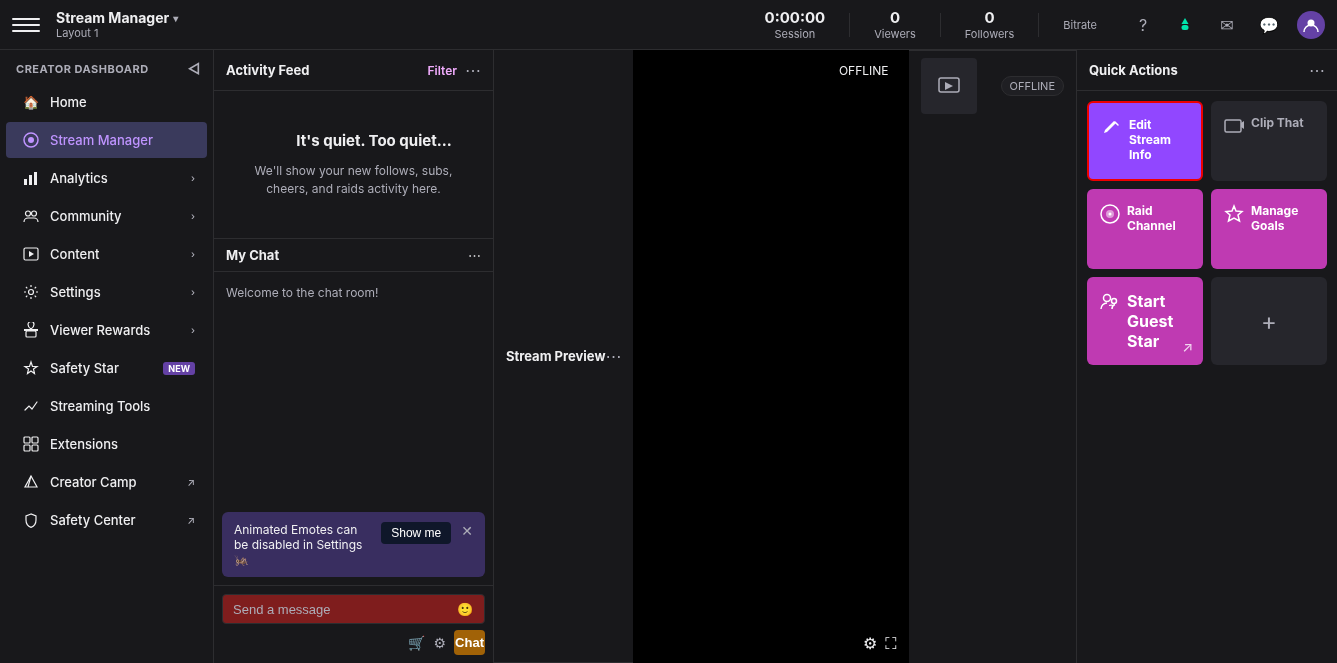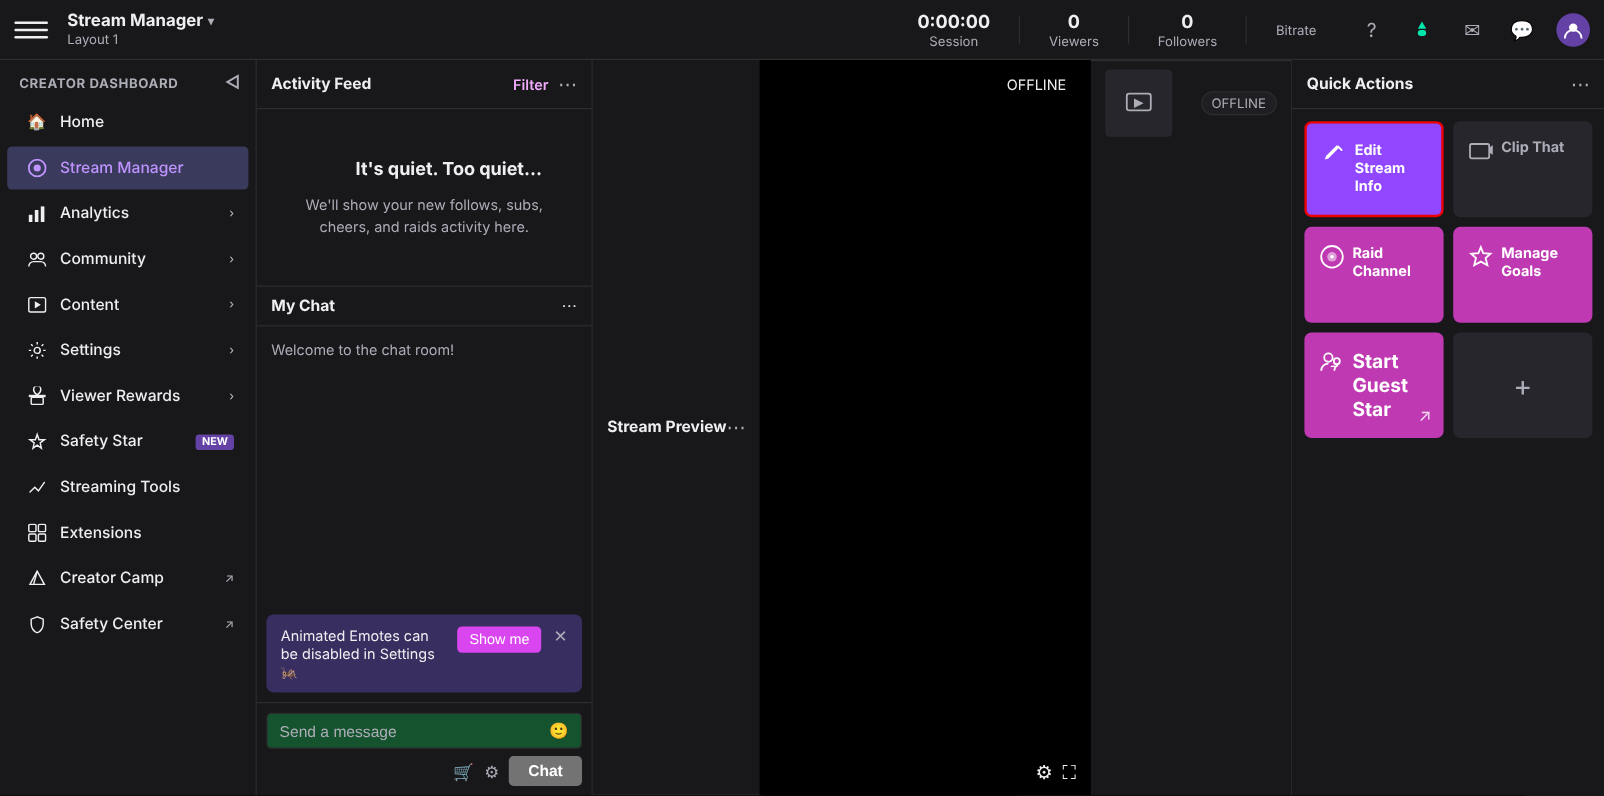--- a/index.html
+++ b/index.html
@@ -100,34 +100,34 @@
     .chat-header { display: flex; align-items: center; justify-content: space-between; padding: 8px 12px; border-bottom: 1px solid #2d2d30; flex-shrink: 0; }
     .chat-header .chat-title { font-size: 13px; font-weight: 700; }
     .chat-messages { flex: 1; padding: 12px; overflow-y: auto; }
     .chat-welcome { color: #adadb8; font-size: 12px; }
     .chat-notification {
       background: #392e60; margin: 8px; padding: 10px 12px; border-radius: 6px;
       display: flex; align-items: flex-start; gap: 10px;
     }
     .chat-notification .notif-text { font-size: 12px; color: #efeff1; flex: 1; }
     .show-me-btn {
-      background: #d946ef; color: white; border: none; border-radius: 4px;
+      background: #0f172a; color: white; border: none; border-radius: 4px;
       padding: 4px 10px; font-size: 12px; cursor: pointer; white-space: nowrap; text-align: center;
     }
     .notif-close { color: #adadb8; cursor: pointer; font-size: 14px; }
     .chat-input-area { padding: 8px; display: flex; flex-direction: column; gap: 6px; border-top: 1px solid #2d2d30; }
-    .chat-input-row { display: flex; align-items: center; background: #14532d; border: 1px solid #2d2d30; border-radius: 4px; padding: 6px 10px; }
+    .chat-input-row { display: flex; align-items: center; background: #7f1d1d; border: 1px solid #2d2d30; border-radius: 4px; padding: 6px 10px; }
     .chat-input-row input { flex: 1; background: transparent; border: none; outline: none; color: #efeff1; font-size: 13px; }
     .chat-input-row input::placeholder { color: #adadb8; }
     .chat-send-icon { color: #adadb8; cursor: pointer; }
     .chat-actions-row { display: flex; align-items: center; justify-content: flex-end; gap: 8px; }
     .chat-icon-btn { color: #adadb8; cursor: pointer; font-size: 14px; background: none; border: none; }
     .chat-btn {
-      background: #737373; color: white; border: none; border-radius: 4px;
-      padding: 5px 16px; font-size: 13px; font-weight: 600; cursor: pointer;
+      background: #a16207; color: white; border: none; border-radius: 4px;
+      padding: 5px 1px; font-size: 13px; font-weight: 600; cursor: pointer;
     }
 
     
     .stream-preview {
       flex: 1; background: #18181b;
       border-right: 1px solid #2d2d30;
       display: flex; flex-direction: row;
     }
     .stream-preview-main { flex: 1; background: #000; position: relative; }
     .offline-badge {

